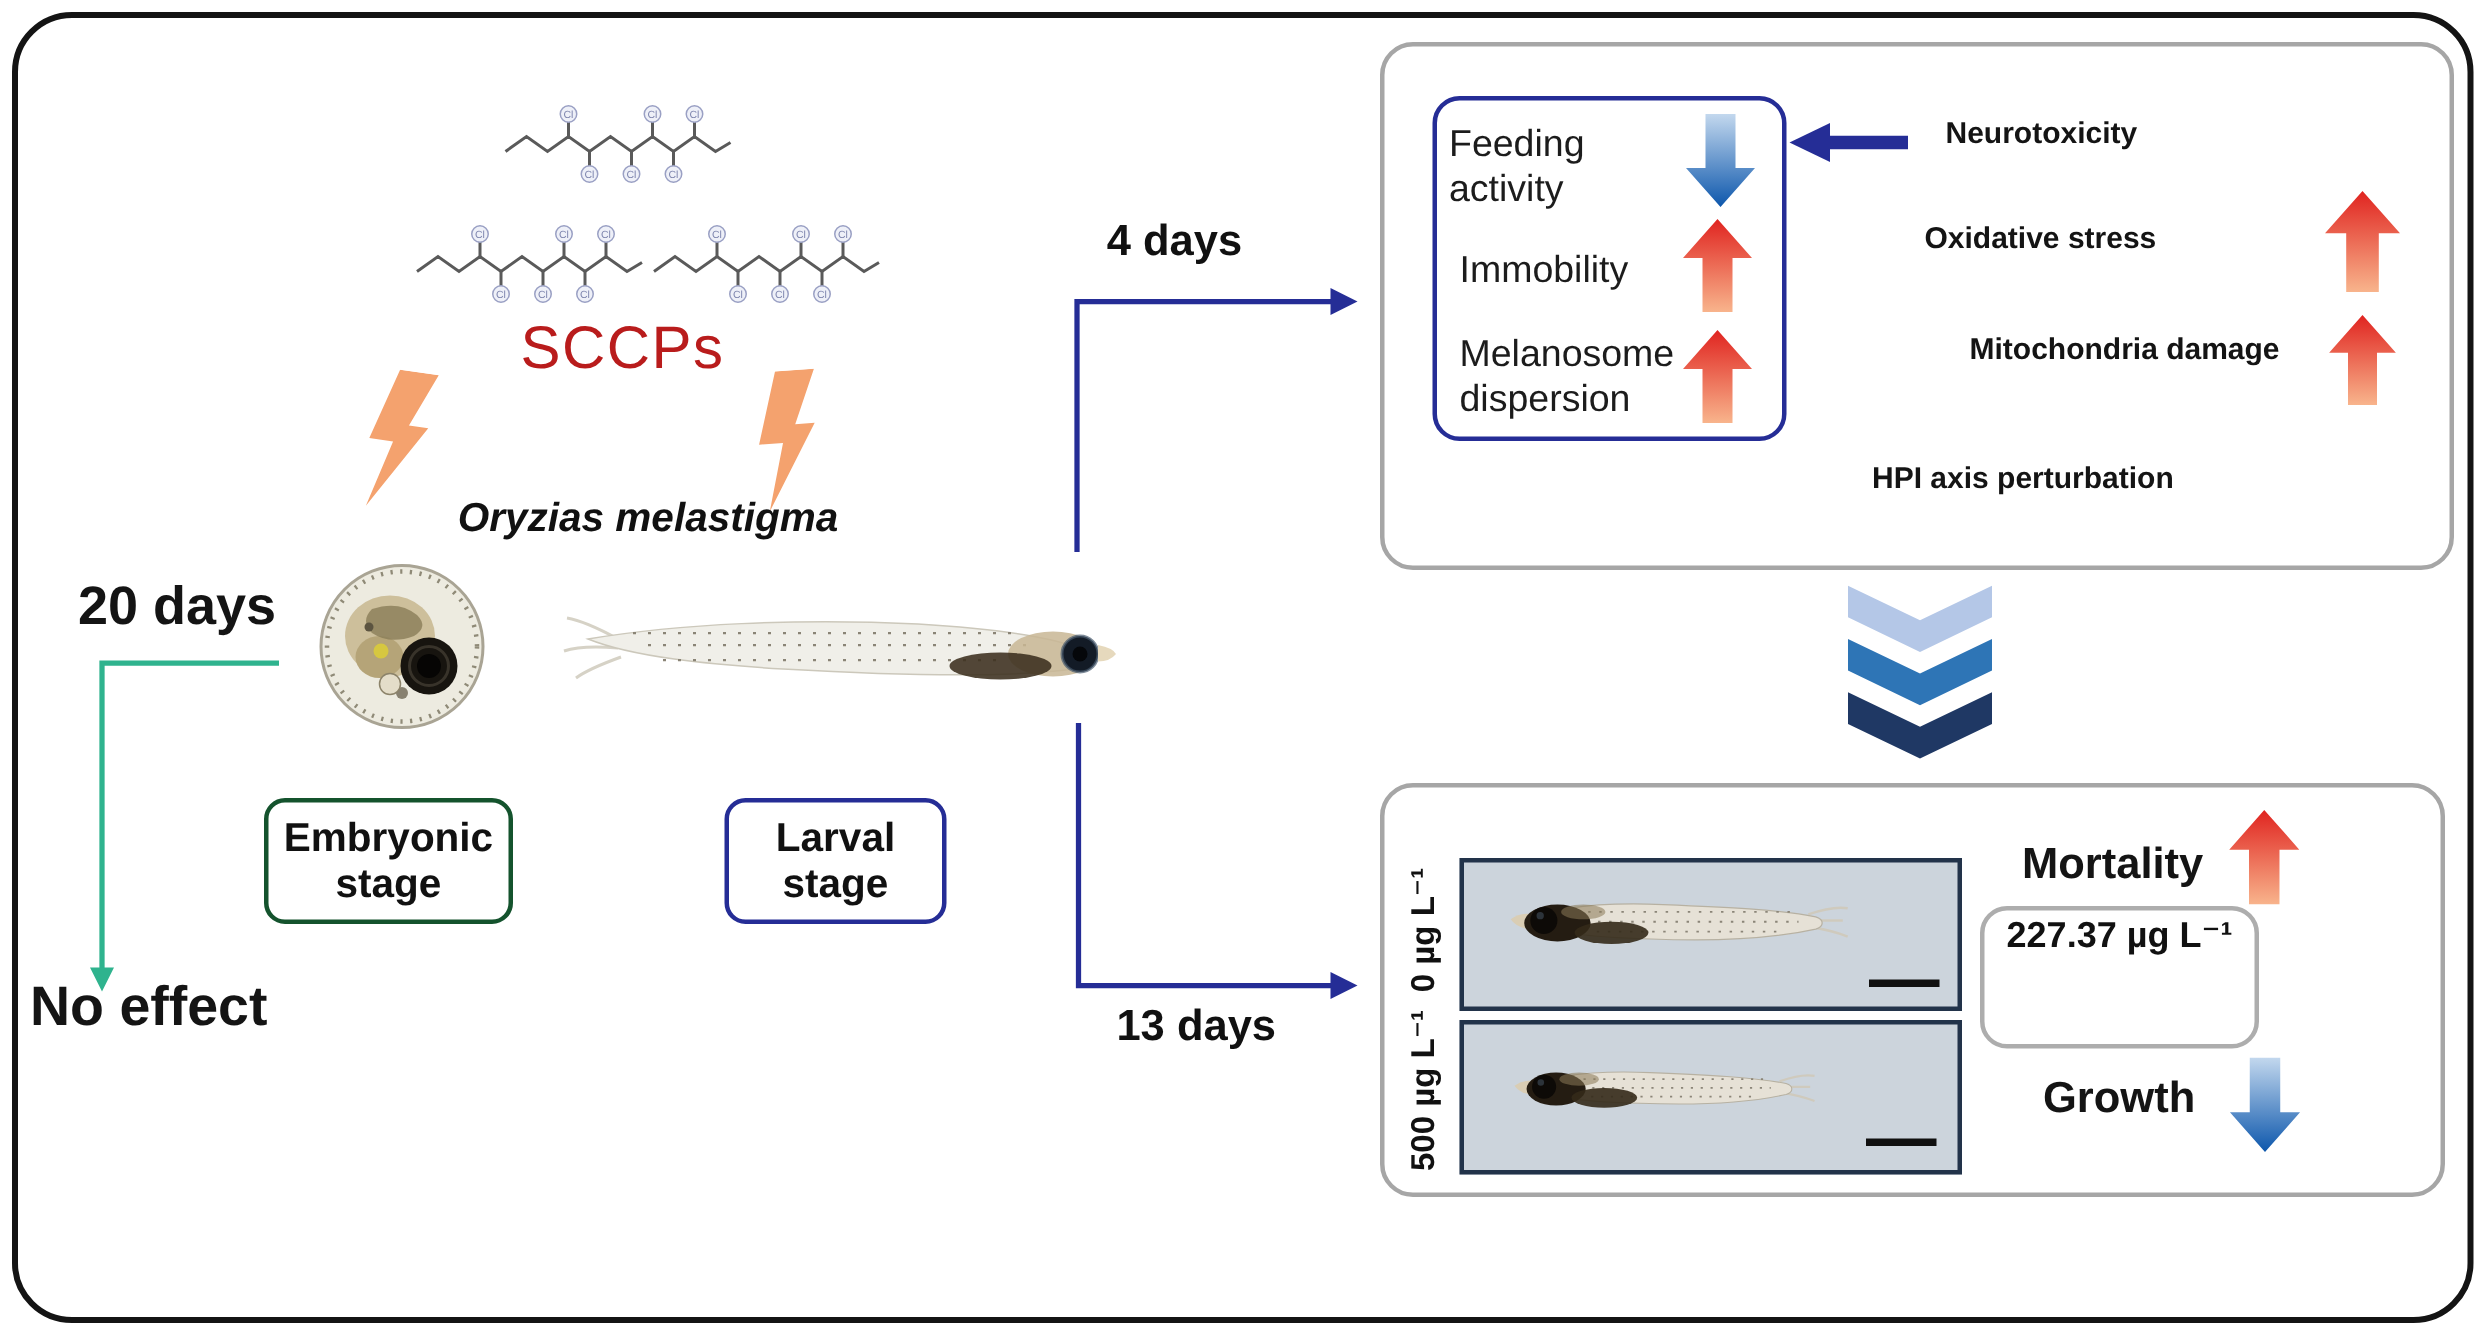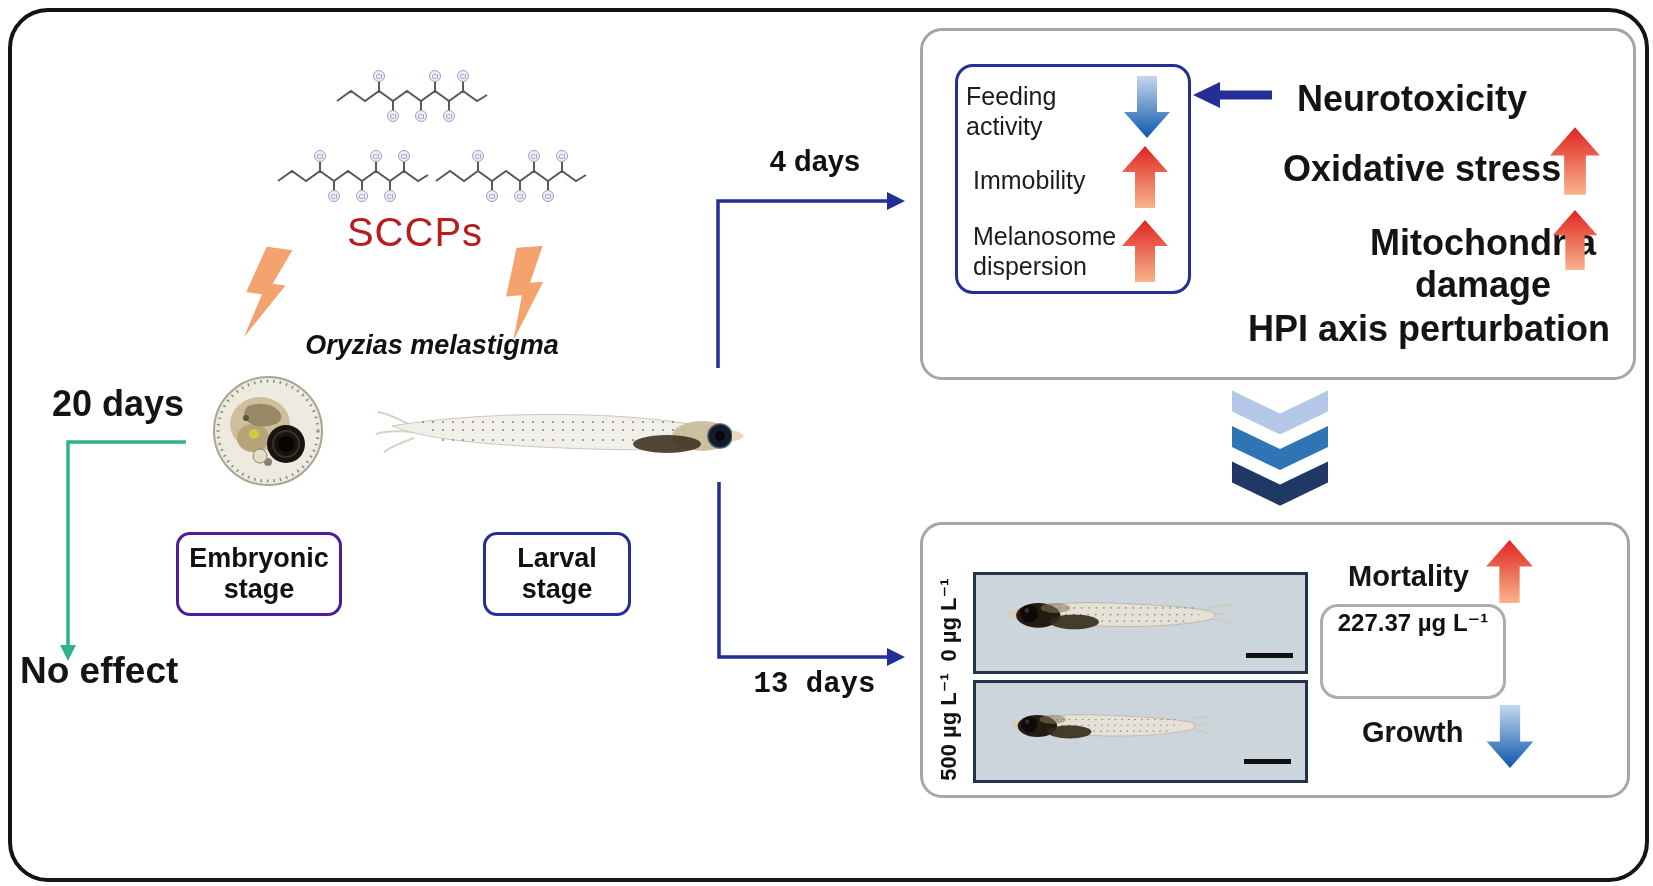--- a/index.html
+++ b/index.html
@@ -6,28 +6,28 @@
   body{width:1653px;height:886px;position:relative;overflow:hidden;
        font-family:"Liberation Sans","DejaVu Sans",sans-serif;color:#111;}
   .abs{position:absolute;}
   .frame{left:8px;top:8px;width:1633px;height:866px;border:4px solid #141414;border-radius:40px;}
   .lbl{font-weight:bold;color:#141414;}
   .center{text-align:center;}
   .pre{white-space:pre-line;}
   
   .stagebox{border-radius:14px;display:flex;align-items:center;justify-content:center;
             font-weight:bold;font-size:27px;line-height:1.15;text-align:center;background:#fff;}
-  .teal-border{border:3px solid #4c1d95;}
+  .teal-border{border:3px solid #14532d;}
   .navy-border{border:3px solid #252d96;}
   
   .graybox{border:3px solid #a6a6a6;border-radius:22px;background:#fff;}
   .innerbox{border:3px solid #252d96;border-radius:18px;background:#fff;}
   .lc50box{border:3px solid #adadad;border-radius:18px;background:#fff;text-align:center;}
   .behavior-label{font-size:25px;line-height:1.18;color:#1c1c1c;}
-  .mech-label{font-weight:bold;font-size:36px;color:#141414;}
+  .mech-label{font-weight:bold;font-size:20px;color:#141414;}
   .panel{background:#ccd4dc;border:3px solid #22334a;}
   .rot{transform:rotate(-90deg);transform-origin:center center;font-weight:bold;font-size:22px;
        text-align:center;white-space:nowrap;}
   .duration{font-weight:bold;font-size:29px;}
   svg{display:block;}
 </style>
 </head>
 <body>
 
 <svg width="0" height="0" style="position:absolute">
@@ -136,22 +136,22 @@
 </svg>
 
 <div class="abs lbl" style="left:52px;top:383px;font-size:36px;">20 days</div>
 <div class="abs lbl" style="left:20px;top:650px;font-size:37px;">No effect</div>
 
 <div class="abs stagebox teal-border pre" style="left:176px;top:532px;width:160px;height:78px;">Embryonic
 stage</div>
 <div class="abs stagebox navy-border pre" style="left:448px;top:532px;width:142px;height:78px;margin-left:35px;">Larval
 stage</div>
 
-<div class="abs duration center" style="left:740px;top:145px;width:150px;">4 days</div>
-<div class="abs duration center" style="left:737px;top:668px;width:155px;font-family:Liberation Mono, monospace;">13 days</div>
+<div class="abs duration center" style="left:708px;top:145px;width:150px;">4 days</div>
+<div class="abs duration center" style="left:720px;top:668px;width:155px;">13 days</div>
 
 <div class="abs graybox" style="left:920px;top:28px;width:710px;height:346px;"></div>
 <div class="abs innerbox" style="left:955px;top:64px;width:230px;height:224px;"></div>
 
 <div class="abs behavior-label" style="left:966px;top:82px;width:140px;">Feeding activity</div>
 <svg class="abs" style="left:1124px;top:76px" width="46" height="62" viewBox="0 0 46 62">
     <use href="#downArrow"></use>
   </svg>
 
 <div class="abs behavior-label" style="left:973px;top:166px;width:145px;">Immobility</div>

